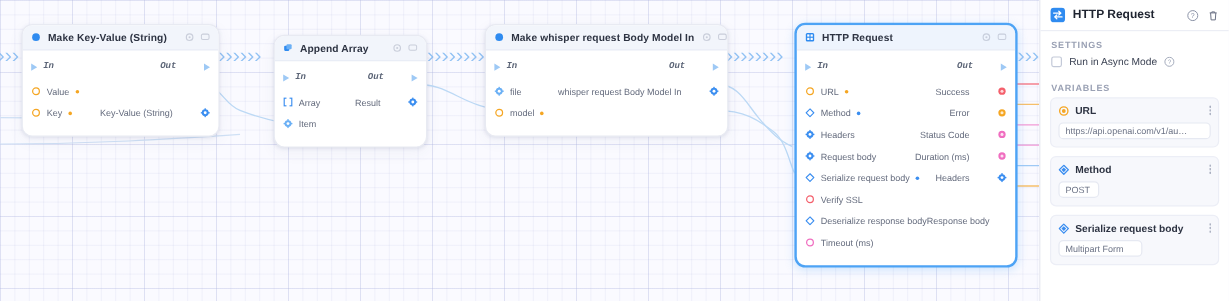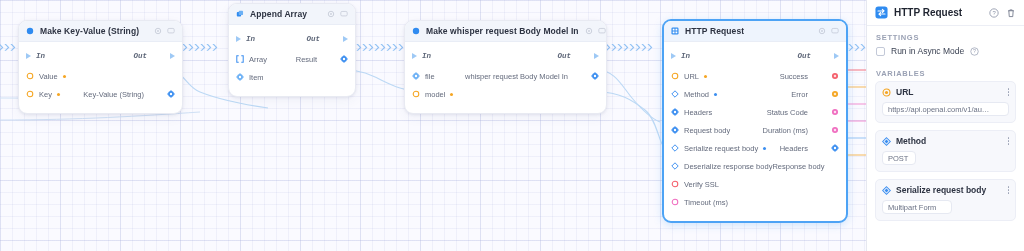--- a/index.html
+++ b/index.html
@@ -229,21 +229,21 @@
                 <rect x="4.3" y="0.3" width="1.4" height="2" fill="#3b8ef0"></rect>
                 <rect x="4.3" y="7.7" width="1.4" height="2" fill="#3b8ef0"></rect>
                 <rect x="0.3" y="4.3" width="2" height="1.4" fill="#3b8ef0"></rect>
                 <rect x="7.7" y="4.3" width="2" height="1.4" fill="#3b8ef0"></rect>
               </svg>
           </span>
         </div>
       </div>
     </div>
 
-    <div class="node" style="left:228px; top:3px; width:128px;">
+    <div class="node" style="left:228px; top:29px; width:128px;">
       <div class="node-head">
         <svg class="g" viewBox="0 0 10 10">
             <rect x="1" y="2.6" width="5.4" height="5.4" rx="1.1" fill="#2f8bf0"></rect>
             <rect x="3.4" y="1" width="5.4" height="5.4" rx="1.1" fill="#6bb0f5"></rect>
           </svg>
         <span class="node-title">Append Array</span>
         <span class="head-actions">
           <svg class="head-btn" viewBox="0 0 10 10">
               <circle cx="5" cy="5" r="3.4" fill="none" stroke="#9aa1b4" stroke-width="1.2"></circle>
               <circle cx="5" cy="5" r="1.1" fill="#9aa1b4"></circle>
@@ -487,39 +487,39 @@
                 <rect x="4.3" y="7.7" width="1.4" height="2" fill="#3b8ef0"></rect>
                 <rect x="0.3" y="4.3" width="2" height="1.4" fill="#3b8ef0"></rect>
                 <rect x="7.7" y="4.3" width="2" height="1.4" fill="#3b8ef0"></rect>
               </svg>
           </span>
         </div>
 
         <div class="row">
           <span class="left">
             <svg class="g" viewBox="0 0 10 10">
+                <circle cx="5" cy="5" r="3.5" fill="none" stroke="#f4606c" stroke-width="1.3"></circle>
+              </svg>
+            <span class="port-label">Verify SSL</span>
+          </span>
+        </div>
+
+        <div class="row">
+          <span class="left">
+            <svg class="g" viewBox="0 0 10 10">
                 <path d="M5,1 L9,5 L5,9 L1,5 Z" fill="none" stroke="#3b8ef0" stroke-width="1.2"></path>
               </svg>
             <span class="port-label">Deserialize response body</span>
           </span>
           <span class="right">
             <span class="port-label">Response body</span>
             <svg class="g" viewBox="0 0 10 10">
                 <circle cx="5" cy="5" r="3.8" fill="#f5a623"></circle>
                 <circle cx="5" cy="5" r="1.6" fill="#fdebcd"></circle>
               </svg>
-          </span>
-        </div>
-
-        <div class="row">
-          <span class="left">
-            <svg class="g" viewBox="0 0 10 10">
-                <circle cx="5" cy="5" r="3.5" fill="none" stroke="#f4606c" stroke-width="1.3"></circle>
-              </svg>
-            <span class="port-label">Verify SSL</span>
           </span>
         </div>
 
         <div class="row">
           <span class="left">
             <svg class="g" viewBox="0 0 10 10">
                 <circle cx="5" cy="5" r="3.5" fill="none" stroke="#f06ec0" stroke-width="1.3"></circle>
               </svg>
             <span class="port-label">Timeout (ms)</span>
           </span>

